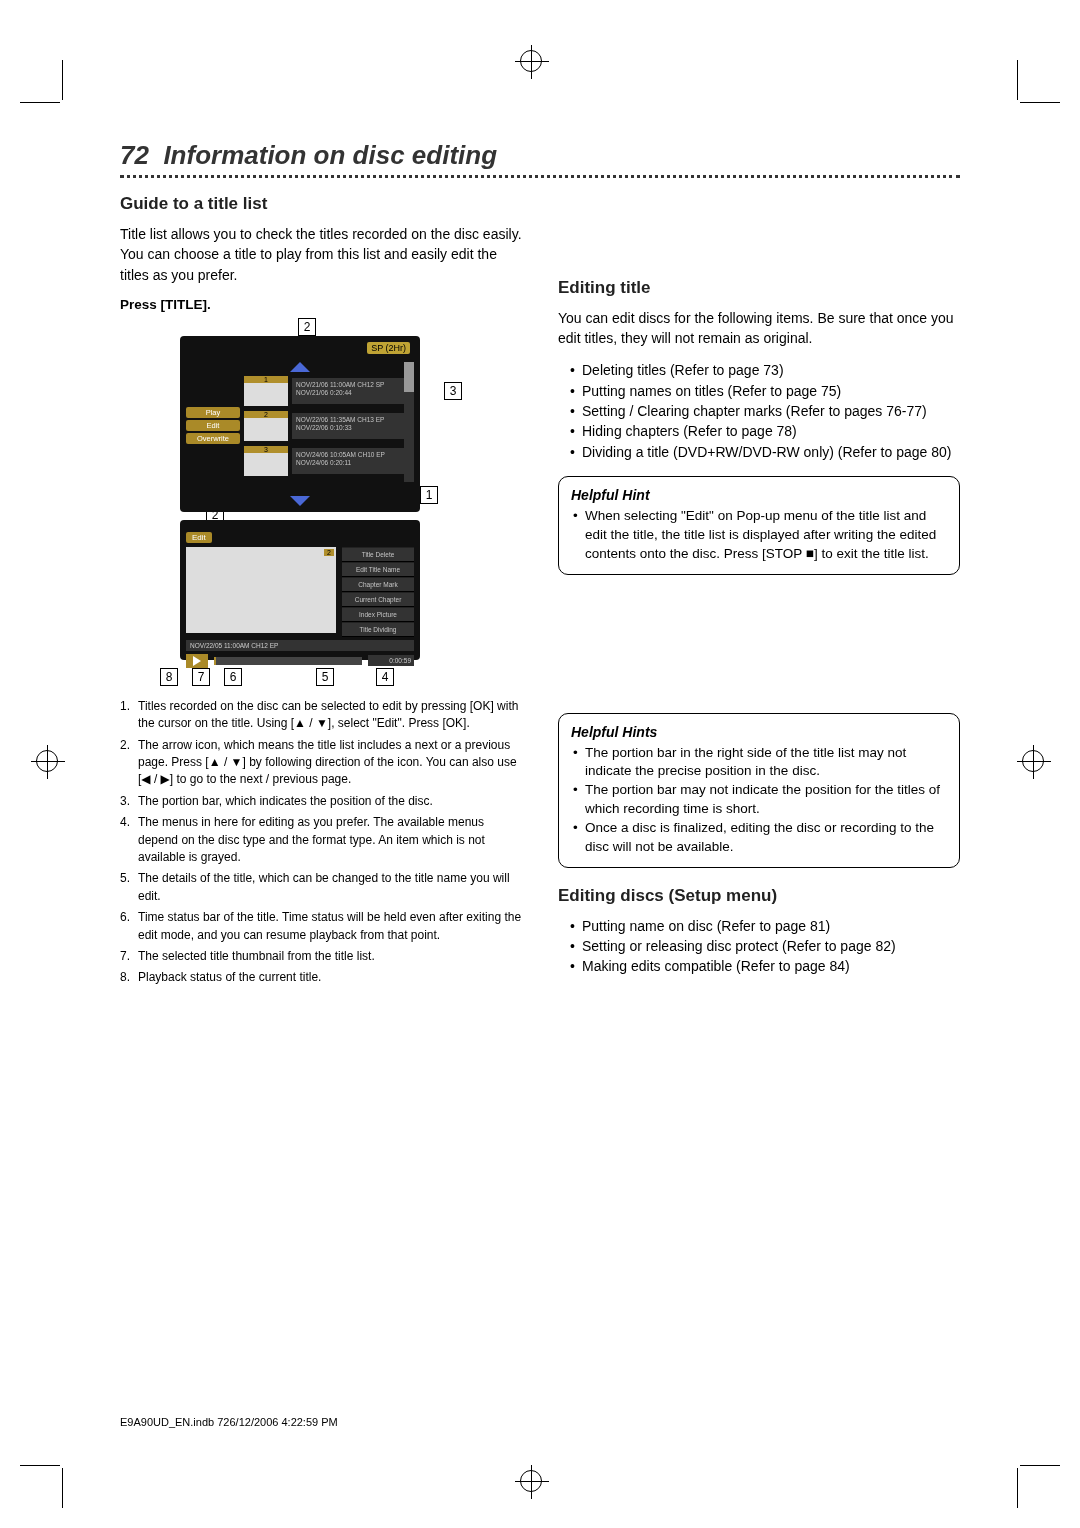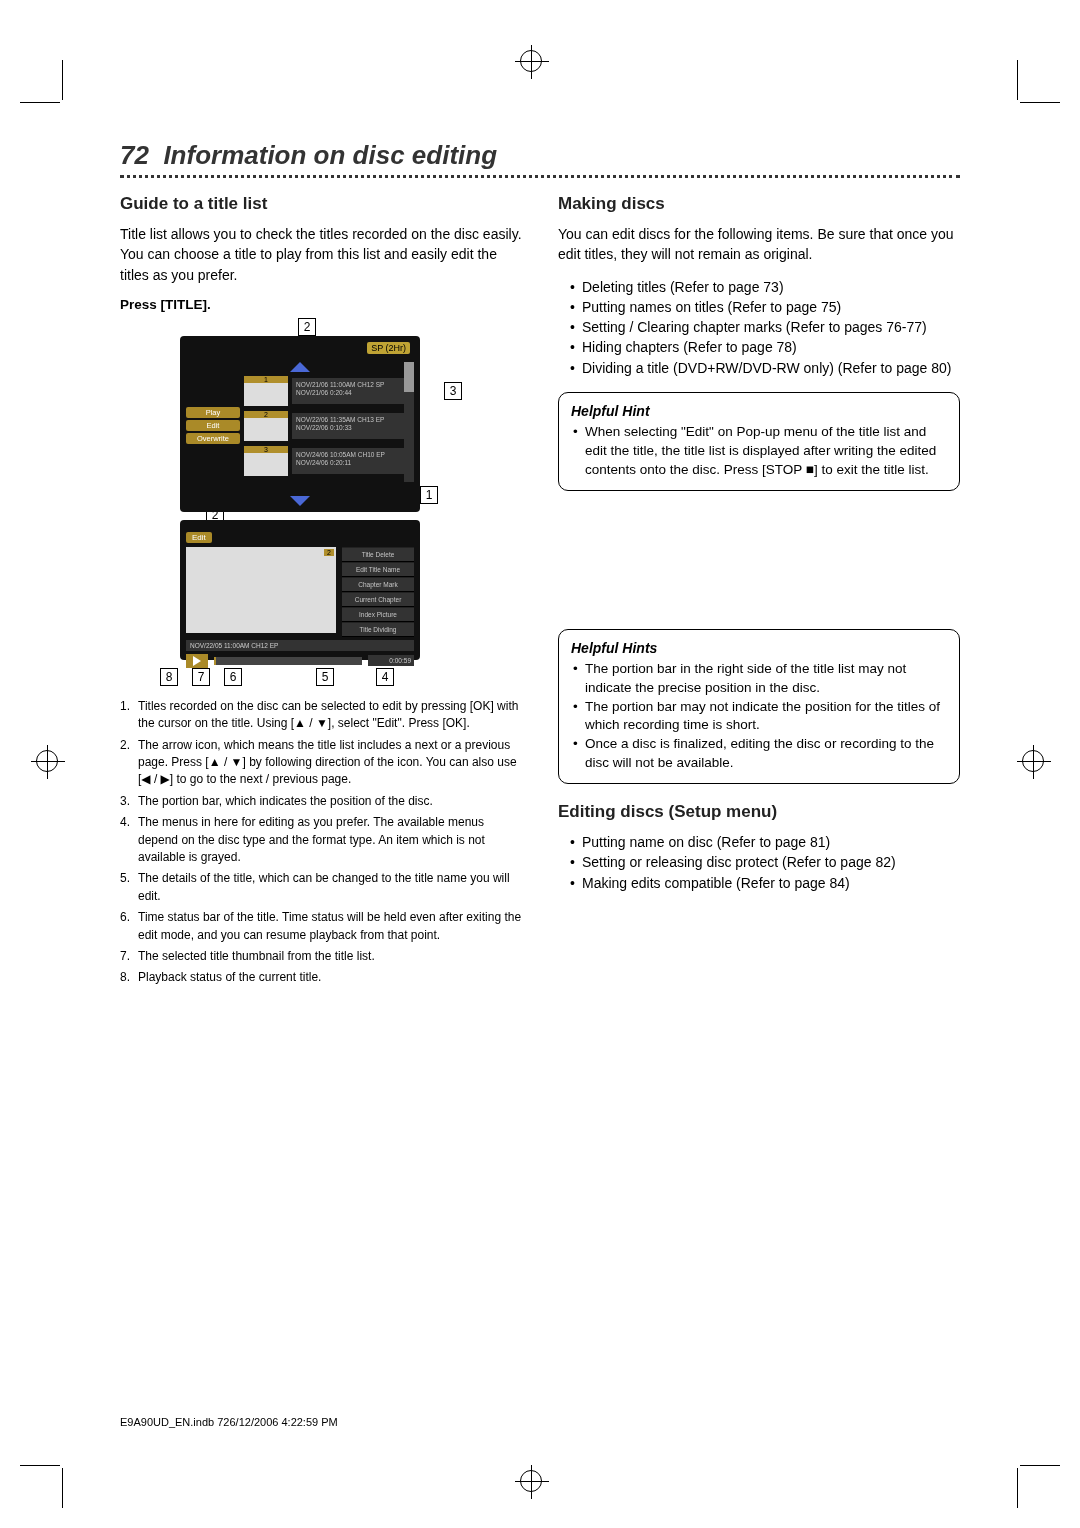--- a/index.html
+++ b/index.html
@@ -36,21 +36,21 @@
   }
   .page-head {
     font-style: italic; font-weight: bold; font-size: 26px;
     color: #333;
   }
   .dotted-rule {
     border: none;
     border-top: 3px dotted #333;
     margin: 2px 0 10px 0;
   }
-  .cols { display: flex; gap: 36px; }
+  .cols { display: flex; gap: 36px; align-items: flex-end; }
   .col { flex: 1 1 0; min-width: 0; }
 
   h2.sec {
     font-size: 17px; font-weight: bold; color: #222;
     margin: 6px 0 10px 0;
   }
   p.body {
     font-size: 14px; line-height: 1.45;
     margin: 0 0 12px 0;
   }
@@ -333,21 +333,21 @@
         <li>The portion bar, which indicates the position of the disc.</li>
         <li>The menus in here for editing as you prefer. The available menus depend on the disc type and the format type. An item which is not available is grayed.</li>
         <li>The details of the title, which can be changed to the title name you will edit.</li>
         <li>Time status bar of the title. Time status will be held even after exiting the edit mode, and you can resume playback from that point.</li>
         <li>The selected title thumbnail from the title list.</li>
         <li>Playback status of the current title.</li>
       </ol>
     </div>
 
     <div class="col">
-      <h2 class="sec">Making discs</h2>
+      <h2 class="sec">Editing title</h2>
       <p class="body">You can edit discs for the following items. Be sure that once you edit titles, they will not remain as original.</p>
       <ul class="bullets">
         <li>Deleting titles (Refer to page 73)</li>
         <li>Putting names on titles (Refer to page 75)</li>
         <li>Setting / Clearing chapter marks (Refer to pages 76-77)</li>
         <li>Hiding chapters (Refer to page 78)</li>
         <li>Dividing a title (DVD+RW/DVD-RW only) (Refer to page 80)</li>
       </ul>
 
       <div class="hint-box">

